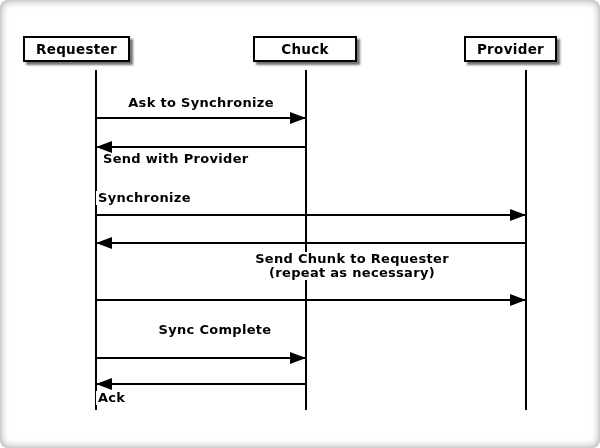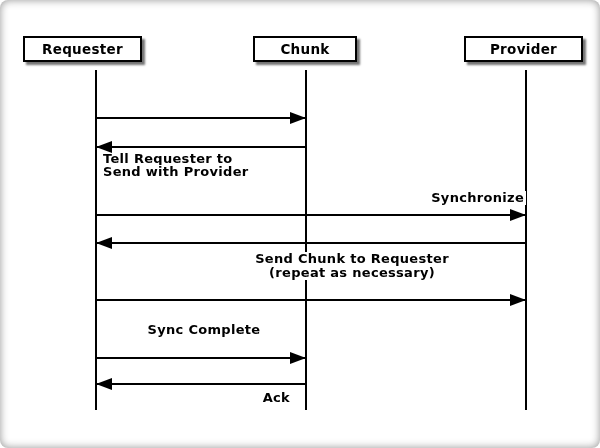--- a/index.html
+++ b/index.html
@@ -17,23 +17,23 @@
   .actor{
     position:absolute;top:36px;height:26px;
     background:#ffffff;border:2px solid #000000;
     box-shadow:3px 3px 2px rgba(0,0,0,0.55);
     box-sizing:border-box;
     display:flex;align-items:center;justify-content:center;
     font:bold 13.5px "DejaVu Sans", sans-serif;
     letter-spacing:0.3px;
     z-index:4;
   }
-  .actor-req{left:23px;width:119px;}
+  .actor-req{left:23px;width:107px;}
   .actor-lead{left:253px;width:104px;}
-  .actor-prov{left:464px;width:119px;}
+  .actor-prov{left:464px;width:93px;}
   
   .lifeline{position:absolute;top:70px;height:340px;width:2px;background:#000;z-index:1;}
   .ll-req{left:95px;}
   .ll-lead{left:305px;}
   .ll-prov{left:525px;}
   
   .arrow{position:absolute;height:2px;background:#000;z-index:3;}
   .ar1{left:96px;top:117px;width:210px;}
   .ar2{left:96px;top:146px;width:210px;}
   .ar3{left:96px;top:214px;width:430px;}
@@ -46,35 +46,35 @@
   .head-left{left:0;border-width:6px 16px 6px 0;border-color:transparent #000 transparent transparent;}
   
   .mlabel{
     position:absolute;z-index:2;
     font:bold 13px "DejaVu Sans", sans-serif;
     letter-spacing:0.3px;line-height:14px;white-space:nowrap;
   }
   .ln{display:inline-block;background:#ffffff;padding:0 2px;}
   .l1{left:96px;width:210px;top:96px;text-align:center;}
   .l2{left:101px;top:152px;text-align:left;line-height:13px;}
-  .l3{left:96px;width:430px;top:191px;text-align:right;}
+  .l3{left:96px;width:430px;top:191px;text-align:left;}
   .l4{left:96px;width:512px;top:252px;text-align:center;}
-  .l5{left:96px;width:216px;top:323px;text-align:center;}
-  .l6{left:96px;width:196px;top:391px;text-align:right;}
+  .l5{left:107px;width:216px;top:323px;text-align:center;}
+  .l6{left:96px;width:196px;top:391px;text-align:left;}
 </style>
 </head>
 <body>
 
 <div class="canvas">
 
   <div class="actor actor-req">
     <span>Requester</span>
   </div>
   <div class="actor actor-lead">
-    <span>Chunk</span>
+    <span>Chuck</span>
   </div>
   <div class="actor actor-prov">
     <span>Provider</span>
   </div>
 
   <div class="lifeline ll-req"></div>
   <div class="lifeline ll-lead"></div>
   <div class="lifeline ll-prov"></div>
 
   <div class="arrow ar1">
@@ -92,23 +92,25 @@
   <div class="arrow ar5">
     <span class="head head-right"></span>
   </div>
   <div class="arrow ar6">
     <span class="head head-right"></span>
   </div>
   <div class="arrow ar7">
     <span class="head head-left"></span>
   </div>
 
+  <div class="mlabel l1">
+    <span class="ln">Ask to Synchronize</span>
+  </div>
 
   <div class="mlabel l2">
-    <div><span class="ln">Tell Requester to</span></div>
     <div><span class="ln">Send with Provider</span></div>
   </div>
 
   <div class="mlabel l3">
     <span class="ln">Synchronize</span>
   </div>
 
   <div class="mlabel l4">
     <div><span class="ln">Send Chunk to Requester</span></div>
     <div><span class="ln">(repeat as necessary)</span></div>

